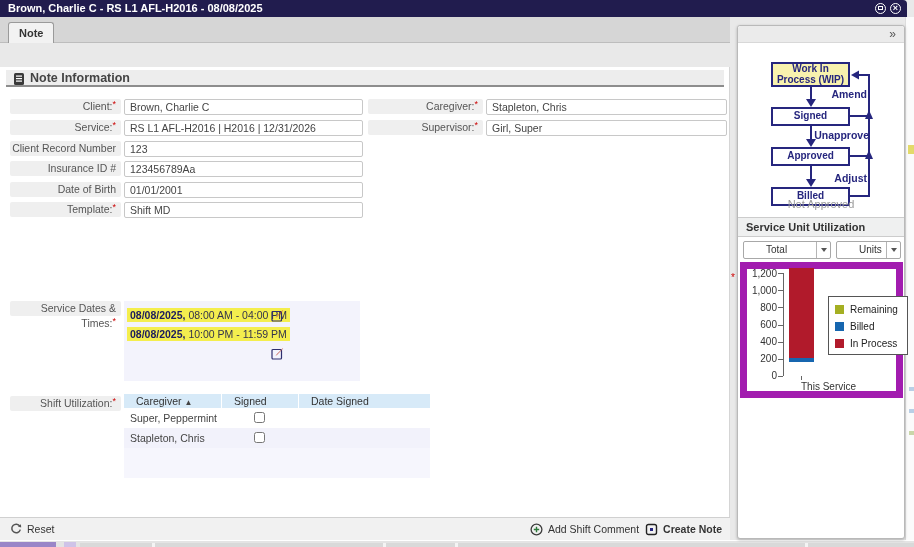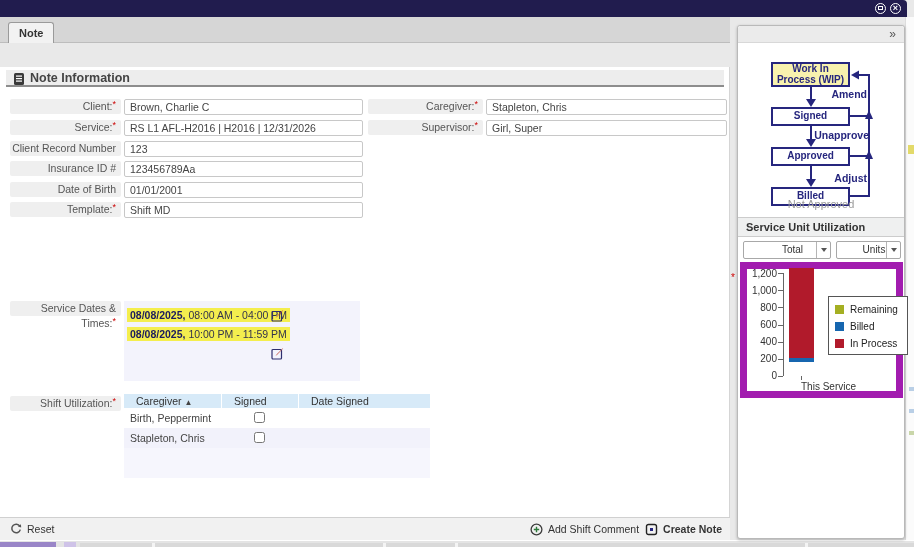--- a/index.html
+++ b/index.html
@@ -58,21 +58,21 @@
   .rpanel { position:absolute; left:737px; top:25px; width:168px; height:514px; background:#fff; border:1px solid #b9b9b9; border-radius:3px; box-shadow:0 1px 3px rgba(0,0,0,.25); z-index:3; }
   .rp-top { position:absolute; left:0; top:0; width:166px; height:17px; background:#ebebeb; border-bottom:1px solid #d8d8d8; border-radius:3px 3px 0 0; }
   .rp-top .chev { position:absolute; right:8px; top:0; line-height:16px; font-size:12px; color:#555; cursor:pointer; }
 
   .wf { position:absolute; left:0; top:17px; width:166px; height:153px; background:#fff; }
   .wfbox { position:absolute; left:33px; width:79px; border:2px solid var(--navy,#26267e); background:#fff; color:var(--navy,#26267e); font-weight:bold; font-size:10px; text-align:center; display:flex; align-items:center; justify-content:center; line-height:10.5px; }
   .wfedge { position:absolute; color:var(--navy,#26267e); font-weight:bold; font-size:10.5px; text-align:right; }
   .notapproved { position:absolute; left:0; top:172px; width:166px; text-align:center; font-size:11px; color:#9a9a9a; }
 
   .suuhdr { position:absolute; left:0; top:191px; width:166px; height:20px; background:#eff0f0; border-top:1px solid #ccc; border-bottom:1px solid #ccc; font-size:11px; font-weight:bold; color:#333; line-height:19px; padding-left:8px; }
-  .sel { position:absolute; top:215px; height:18px; background:#fff; border:1px solid #a8a8a8; border-radius:2px; font-size:10px; color:#333; line-height:16px; padding-left:11px; cursor:pointer;text-align:center; }
+  .sel { position:absolute; top:215px; height:18px; background:#fff; border:1px solid #a8a8a8; border-radius:2px; font-size:10px; color:#333; line-height:16px; padding-left:22px; cursor:pointer; }
   .sel .arr { position:absolute; right:0; top:0; width:14px; height:16px; border-left:1px solid #b5b5b5; }
   .sel .arr:after { content:""; position:absolute; left:4px; top:6px; border-left:3.5px solid transparent; border-right:3.5px solid transparent; border-top:4px solid #555; }
 
   .chartbox { position:absolute; left:2px; top:236px; width:163px; height:136px; border:7px solid #a21caf; }
   .ytick { position:absolute; width:30px; text-align:right; font-size:10px; color:#333; }
   .tickdash { position:absolute; left:31px; width:5px; height:1px; background:#666; }
   .yaxis { position:absolute; left:36px; top:4px; width:1px; height:103px; background:#666; }
   .bar { position:absolute; left:42px; bottom:29px; width:25px; height:103px; display:flex; flex-direction:column; justify-content:flex-end; }
   .bar div { width:100%; }
   .xtick { position:absolute; left:54px; top:107px; width:1px; height:4px; background:#666; }
@@ -86,20 +86,21 @@
   .bottomstrip { position:absolute; left:0; top:540px; width:914px; height:7px; background:#e4e4e4; border-top:1px solid #fff; }
   .bs-purple { position:absolute; left:0; top:1px; width:56px; height:6px; background:#9a86c8; }
   .bs-sq { position:absolute; left:64px; top:1px; width:12px; height:6px; background:#cfc3e8; }
   .bs-bar { position:absolute; left:80px; top:2px; width:834px; height:5px; background:#d9d9d9; }
   .bs-sep { position:absolute; top:0; width:3px; height:5px; background:#f4f4f4; }
 </style>
 </head>
 <body style="--hl: #f4ee4e; --navy: #26267e;">
 
 <div class="titlebar">
+  <span class="ttl">Brown, Charlie C - RS L1 AFL-H2016 - 08/08/2025</span>
   <div class="winbtn restore">
       <i></i>
     </div>
   <div class="winbtn close">×</div>
 </div>
 
 <div class="pagestrip">
   <div class="frag" style="left:2px;top:128px;width:6px;height:9px;background:#e3da6a;"></div>
   <div class="frag" style="left:3px;top:370px;width:5px;height:4px;background:#b9cfe6;"></div>
   <div class="frag" style="left:3px;top:392px;width:5px;height:4px;background:#b9cfe6;"></div>
@@ -165,21 +166,21 @@
   </div>
 
   <div class="lbl" style="left:10px;top:329px;width:111px;"><span>Shift Utilization:</span><span class="req">*</span></div>
   <div class="sctable">
     <div class="scthead">
       <div class="c c1"><span>Caregiver</span> <span style="font-size:8px;color:#444;">▲</span></div>
       <div class="c c2"><span>Signed</span></div>
       <div class="c c3"><span>Date Signed</span></div>
     </div>
     <div class="sctrow">
-      <div class="c c1">Birth, Peppermint</div>
+      <div class="c c1">Super, Peppermint</div>
       <div class="c c2" style="padding-left:0;"><input type="checkbox" style=""></div>
       <div class="c c3"></div>
     </div>
     <div class="sctrow row-alt">
       <div class="c c1">Stapleton, Chris</div>
       <div class="c c2" style="padding-left:0;"><input type="checkbox" style=""></div>
       <div class="c c3"></div>
     </div>
     <div class="sctfill"></div>
   </div>

